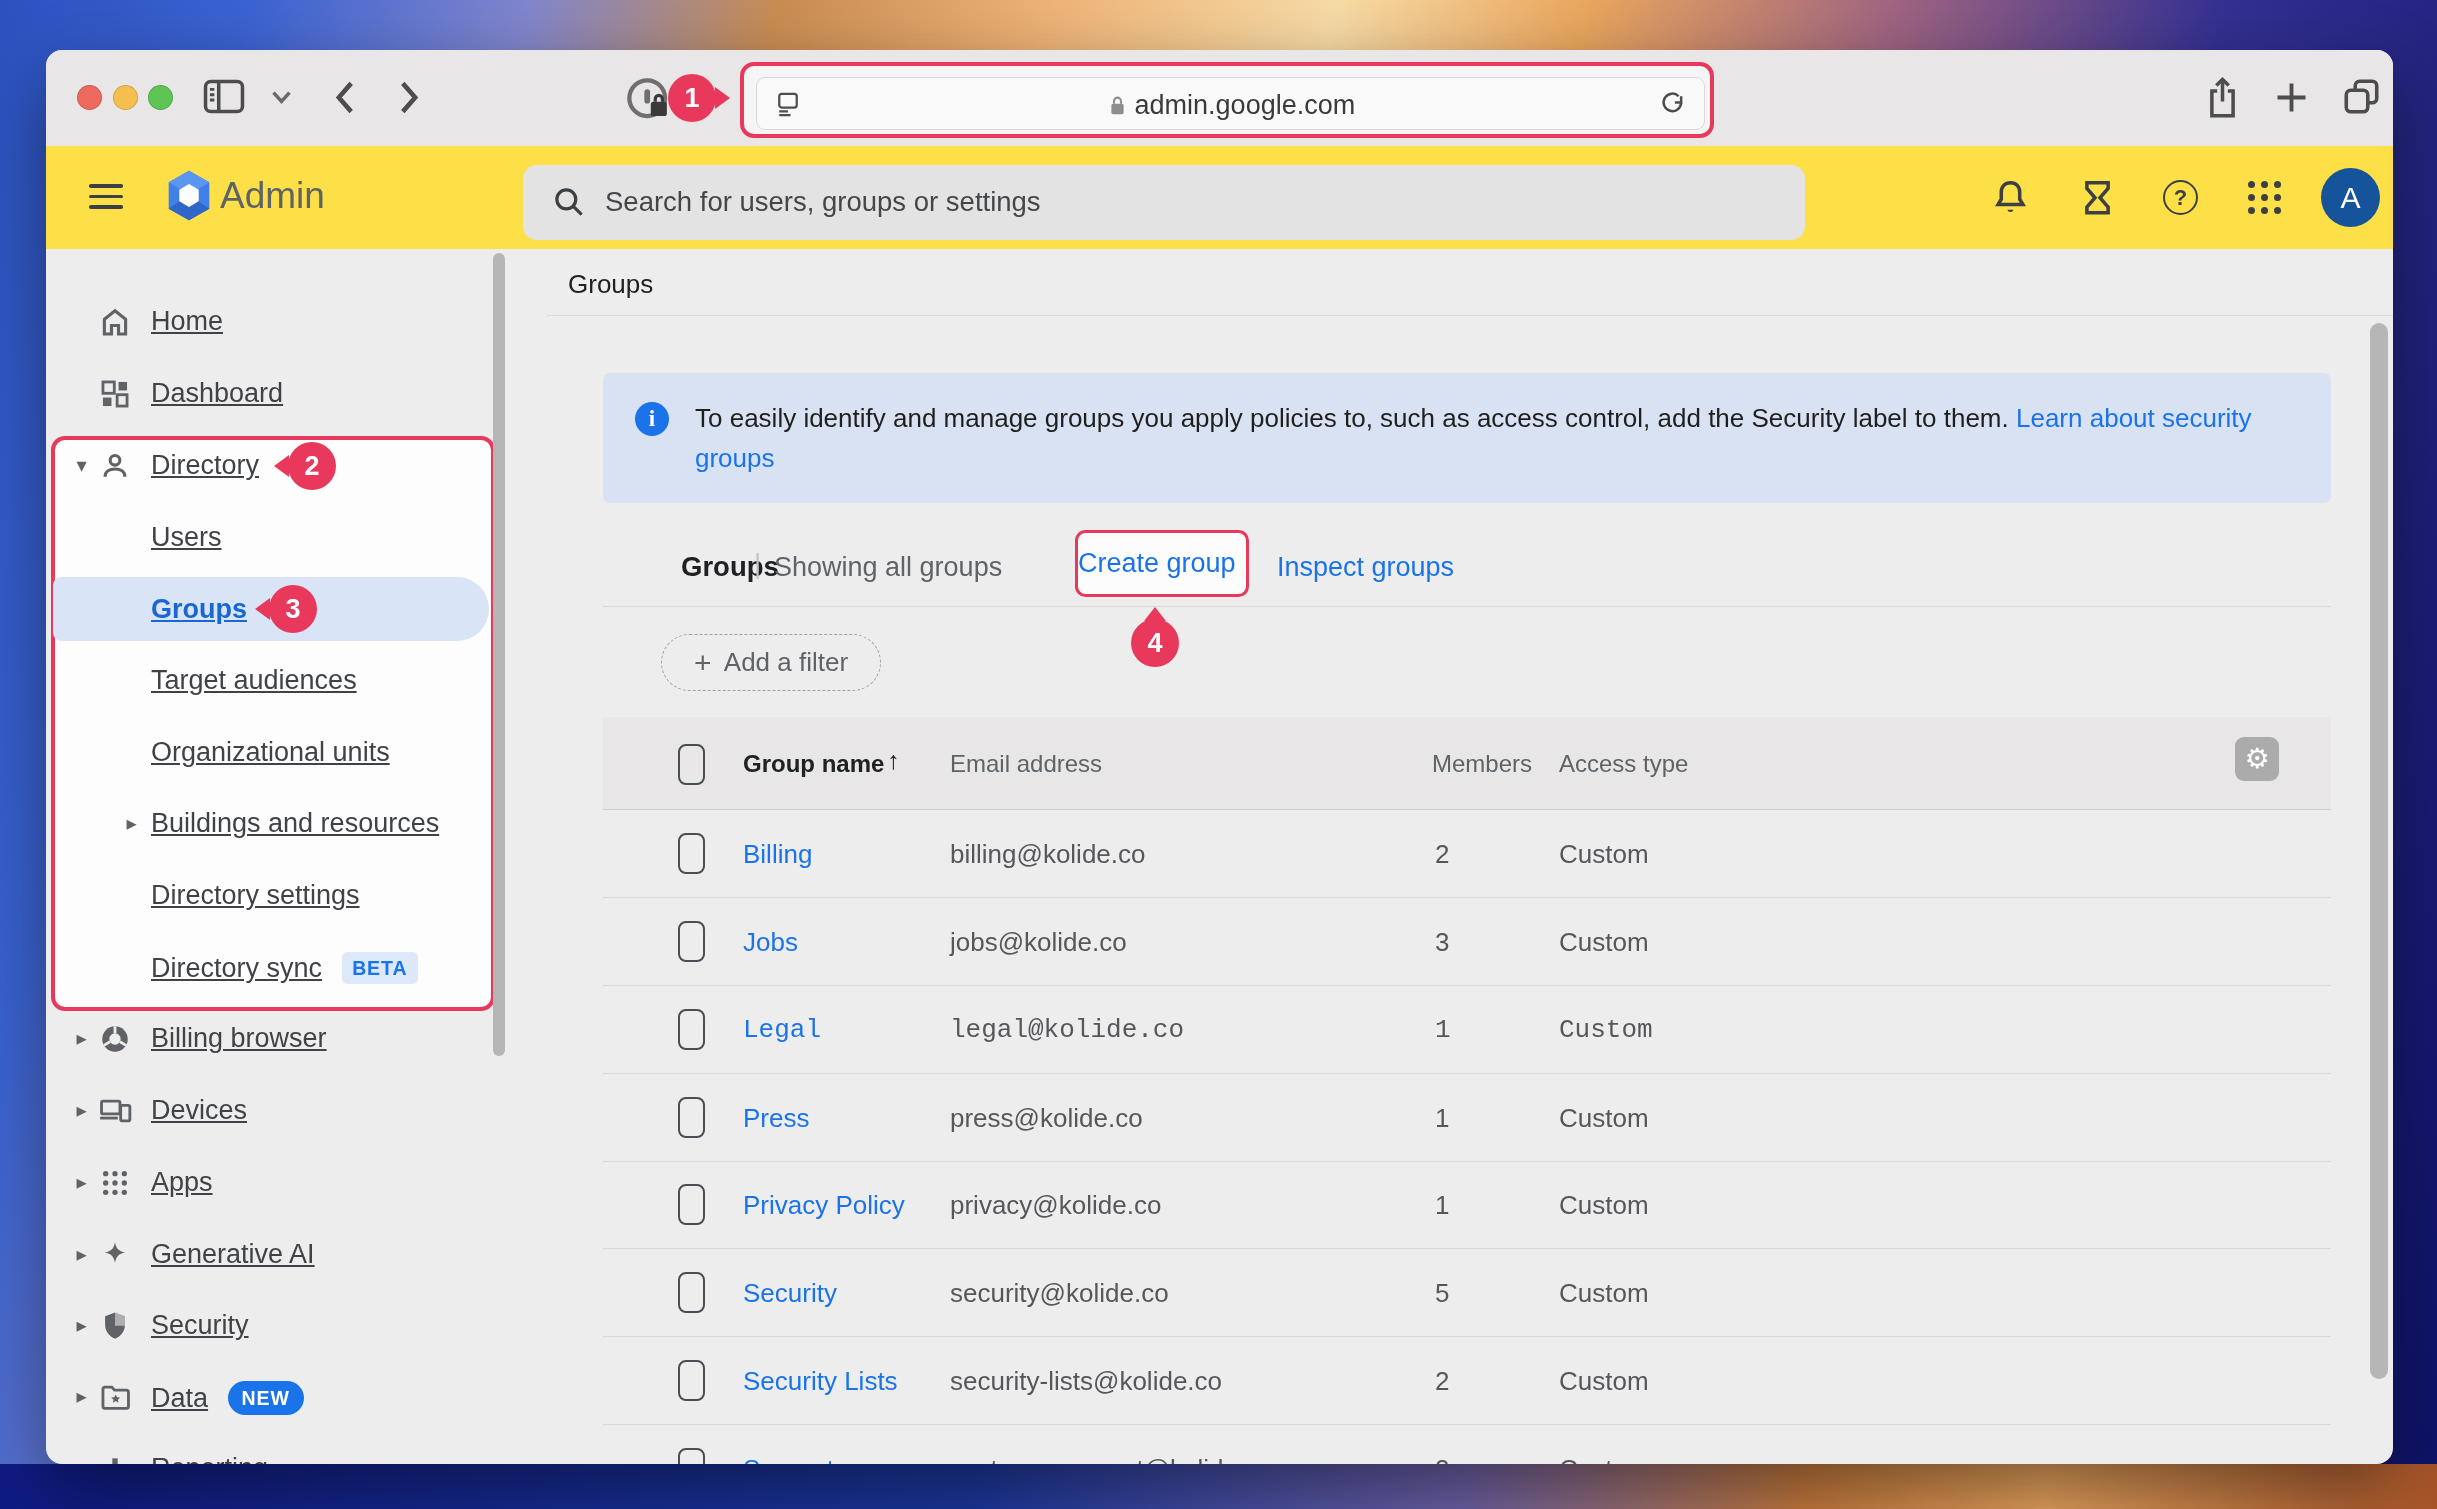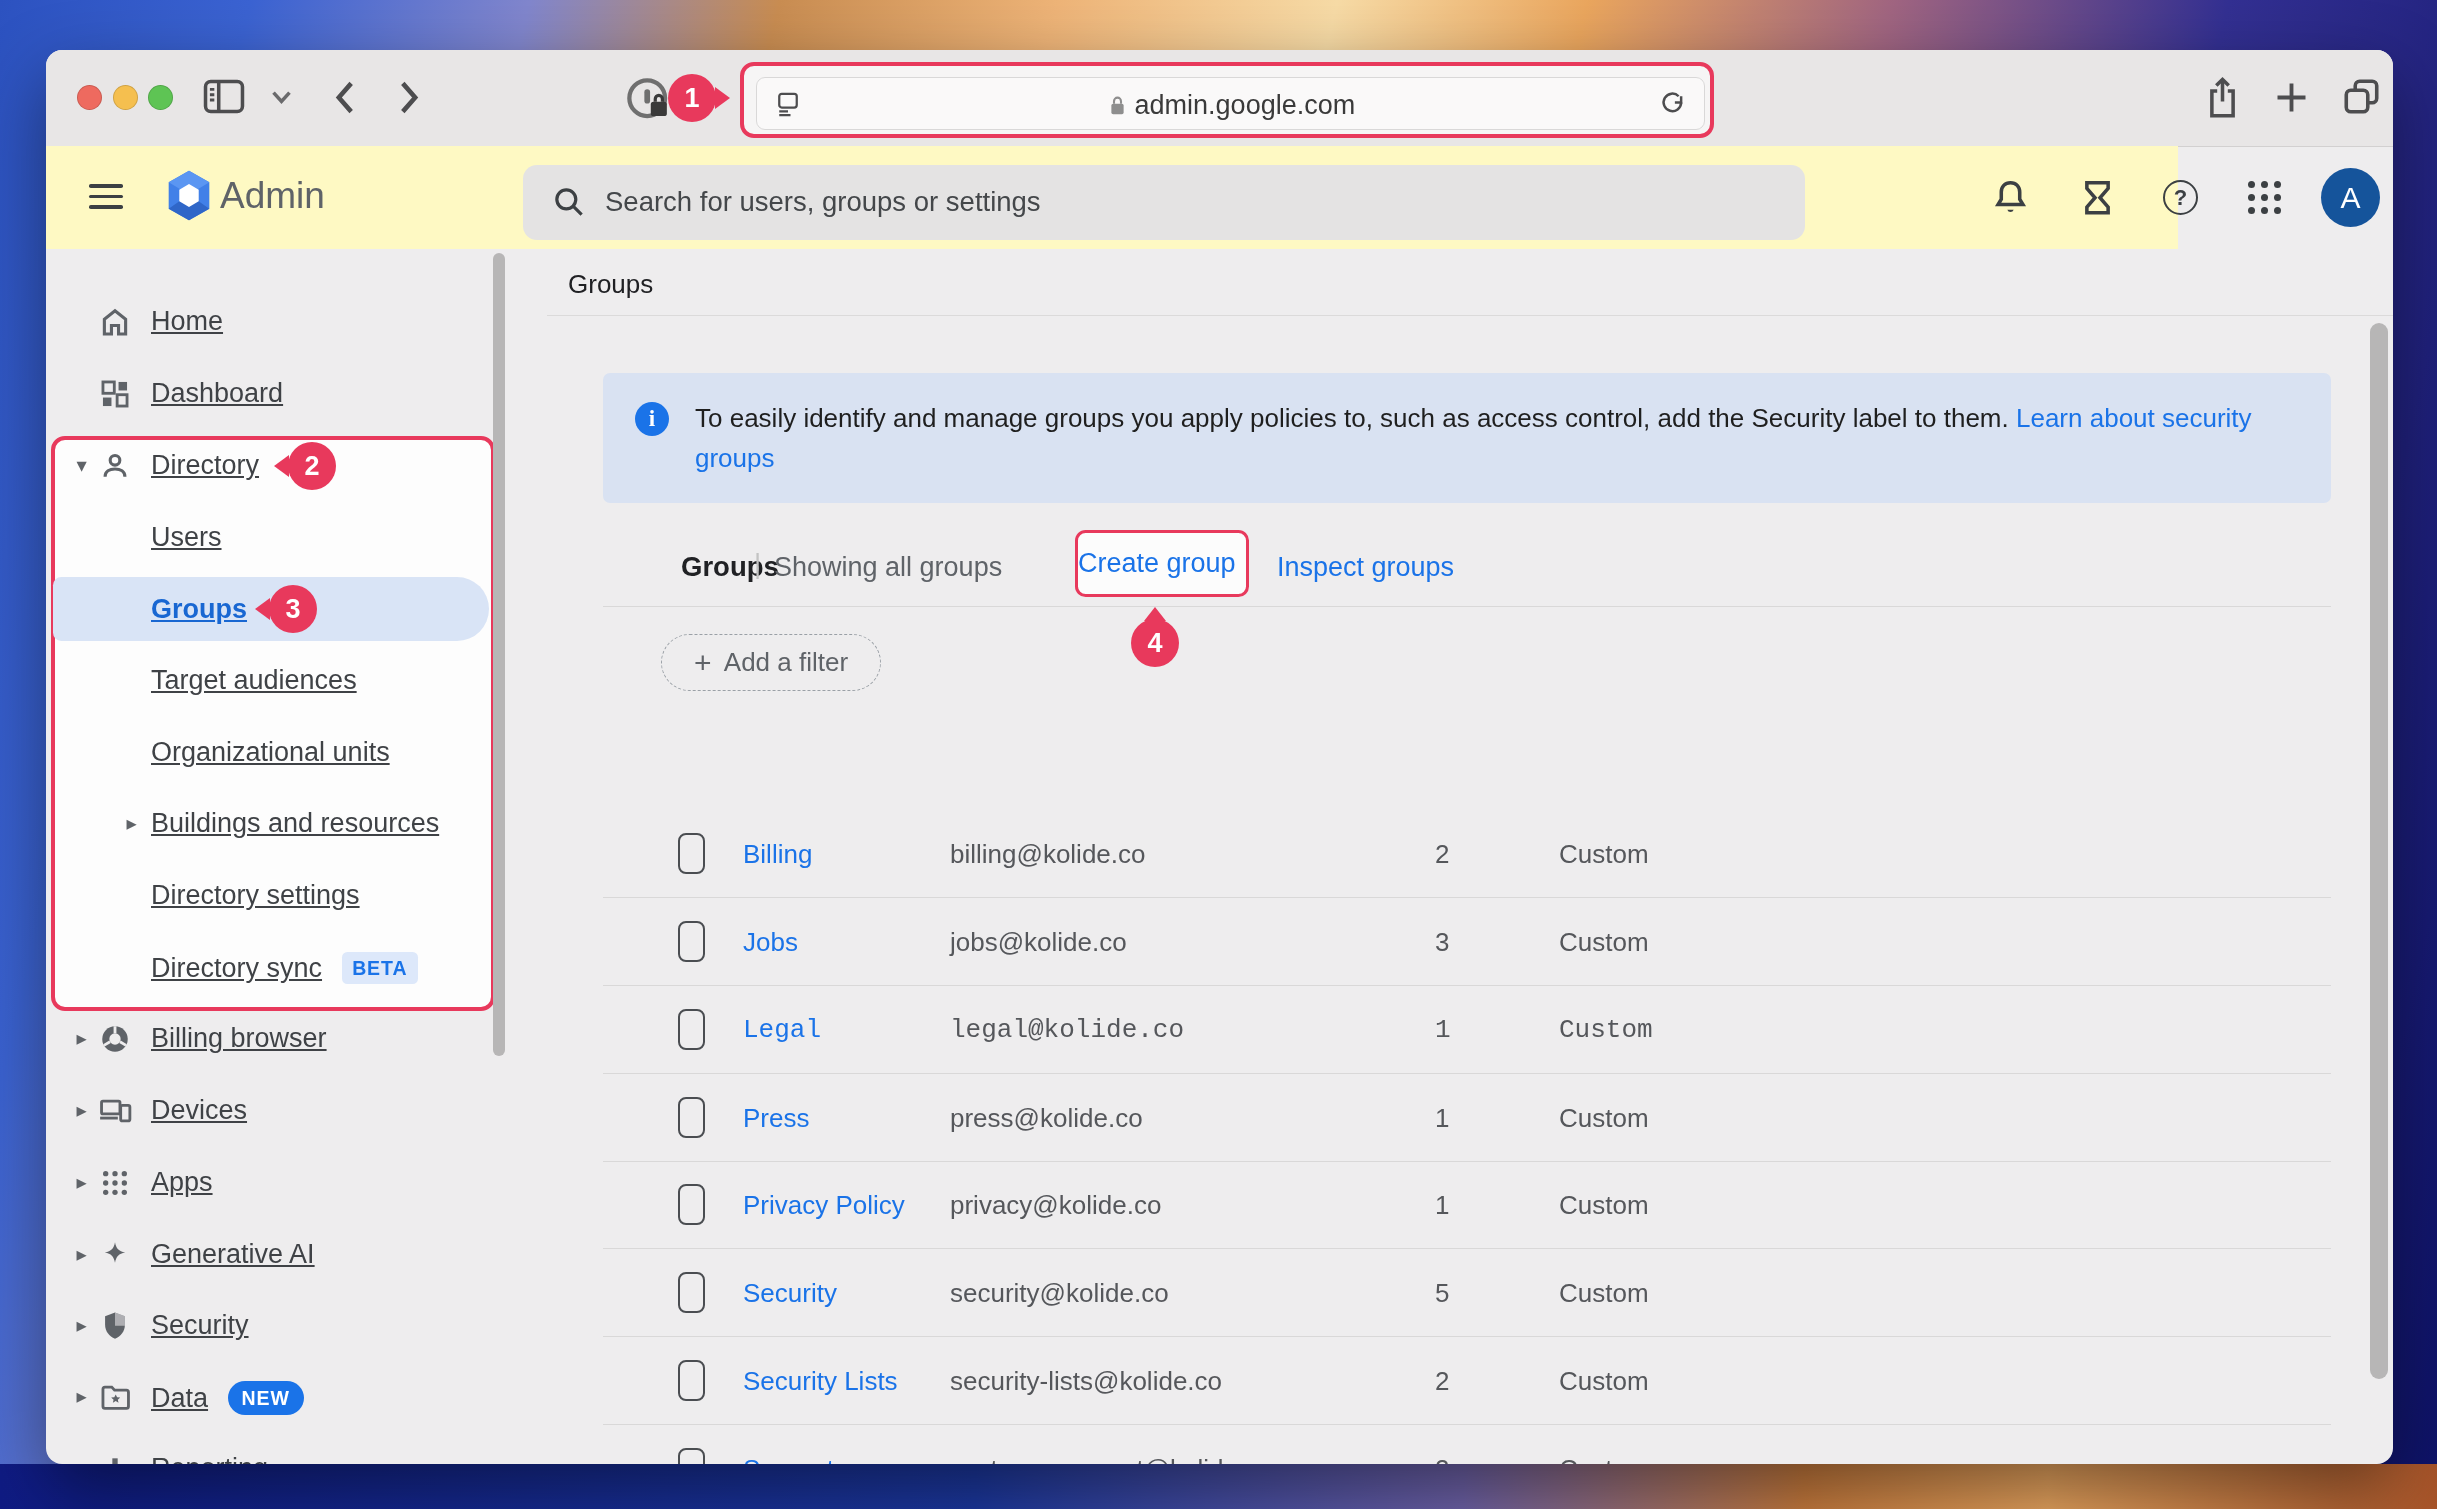--- a/index.html
+++ b/index.html
@@ -25,21 +25,21 @@
   .pin{position:absolute;width:48px;height:48px;border-radius:50%;background:#e8395c;color:#fff;
     font-size:27px;font-weight:700;display:flex;align-items:center;justify-content:center;z-index:60;}
   .pin::after{content:'';position:absolute;border-style:solid;}
   .pin.t-left::after{left:-14px;top:50%;transform:translateY(-50%);
     border-width:11.5px 15px 11.5px 0;border-color:transparent #e8395c transparent transparent;}
   .pin.t-right::after{right:-14px;top:50%;transform:translateY(-50%);
     border-width:11.5px 0 11.5px 15px;border-color:transparent transparent transparent #e8395c;}
   .pin.t-up::after{top:-12.4px;left:50%;transform:translateX(-50%);
     border-width:0 11.5px 14px 11.5px;border-color:transparent transparent #e8395c transparent;}
   
-  .appheader{position:absolute;left:0;top:96px;width:2132px;height:103px;background:#fef9c3;}
+  .appheader{position:absolute;left:0;top:96px;width:2347px;height:103px;background:#fde047;}
   .burger{position:absolute;left:43px;top:38px;width:34px;}
   .burger i{display:block;height:3.5px;background:#3c4043;border-radius:1.8px;margin-bottom:7px;}
   .brand{position:absolute;left:174px;top:29px;font-size:37px;color:#5f6368;}
   .searchbar{position:absolute;left:477px;top:18.6px;width:1282px;height:75px;background:#e4e3e3;border-radius:14px;}
   .searchph{position:absolute;left:82px;top:21px;font-size:27.5px;color:#44474a;}
   .hd-ic{position:absolute;top:32px;color:#3c4043;}
   .help-c{width:35px;height:35px;border:2.7px solid #3c4043;border-radius:50%;box-sizing:border-box;
     display:flex;align-items:center;justify-content:center;font-size:22px;font-weight:600;color:#3c4043;}
   .dots9{display:grid;grid-template-columns:repeat(3,7px);grid-gap:6.2px;}
   .dots9 i{width:7px;height:7px;border-radius:50%;background:#3c4043;}
@@ -424,20 +424,29 @@
         <span>4</span>
       </span>
 
     <div class="t-div"></div>
 
     <div class="filterbtn">
       <span class="plus">+</span>
       <span>Add a filter</span>
     </div>
 
+    <div class="thead">
+      <span class="cb" style="top:27px;"></span>
+      <span class="th" style="left:140px;">Group name</span>
+      <span class="sortic">↑</span>
+      <span class="th dim" style="left:347px;">Email address</span>
+      <span class="th dim" style="left:829px;">Members</span>
+      <span class="th dim" style="left:956px;">Access type</span>
+      <span class="gearbtn">⚙</span>
+    </div>
 
     <div class="trow" style="top:494px;">
       <span class="cb"></span>
       <a class="gname">Billing</a>
       <span class="gemail">billing@kolide.co</span>
       <span class="gmem">2</span>
       <span class="gacc">Custom</span>
     </div>
     <div class="trow" style="top:582px;">
       <span class="cb"></span>

